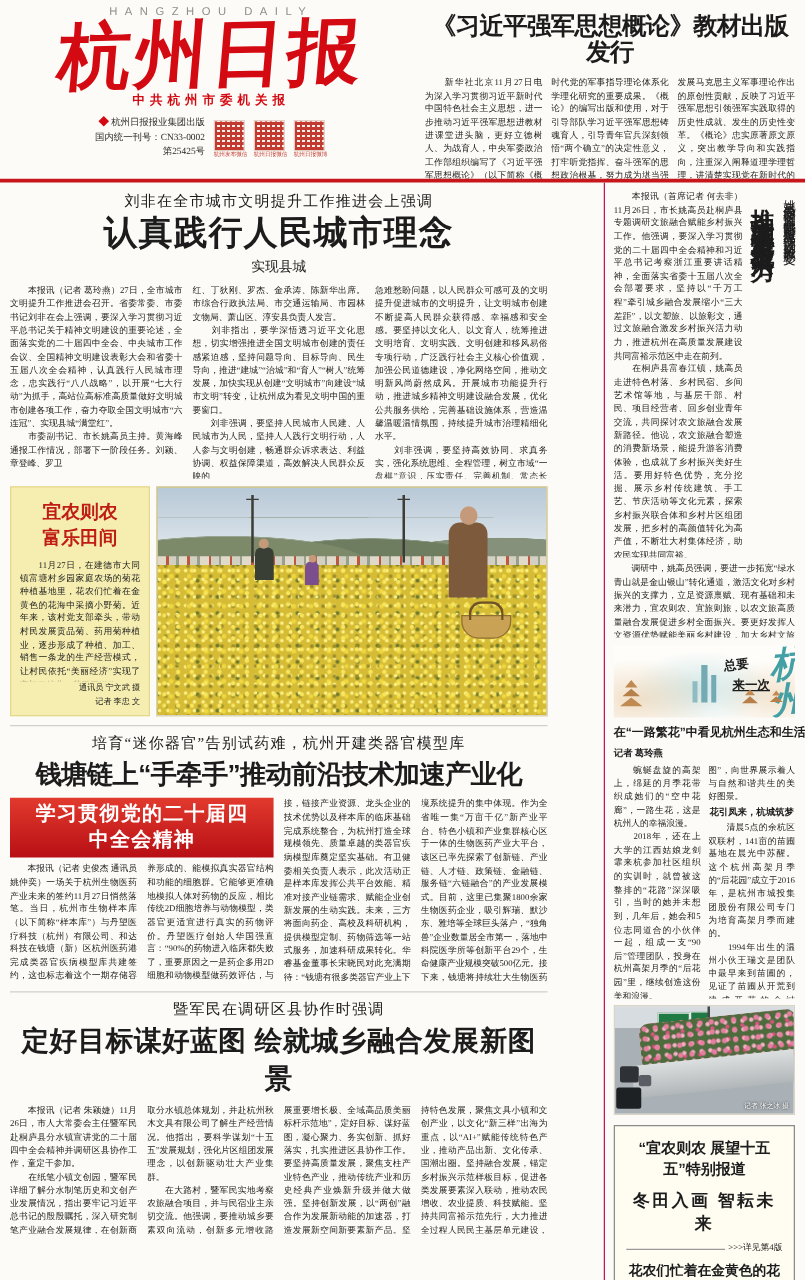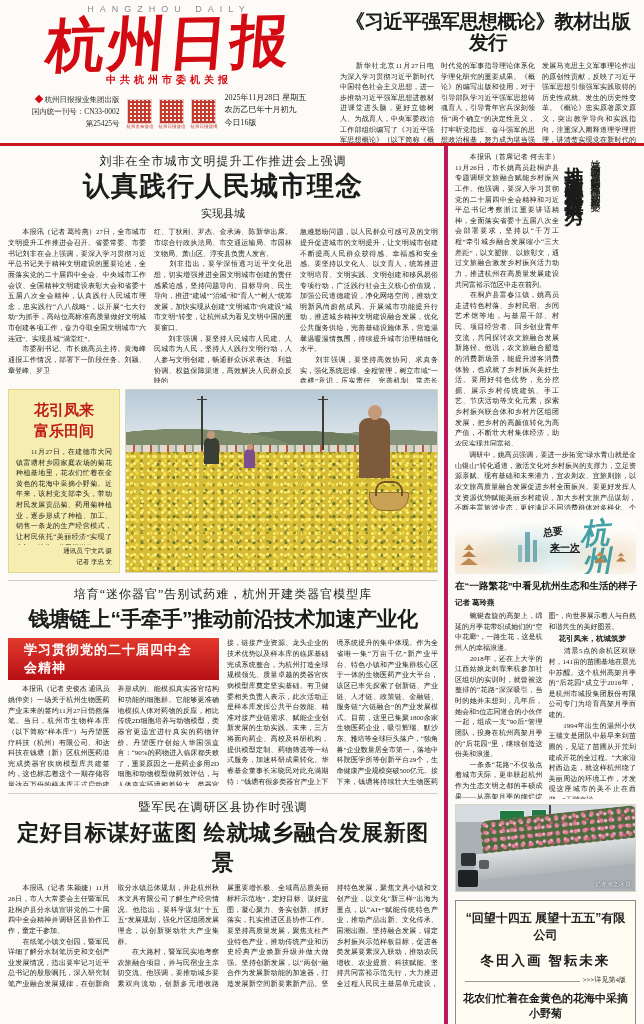--- a/index.html
+++ b/index.html
@@ -26,21 +26,21 @@
   .mh-date{font-size:8px;line-height:1.55;}
   .mh-right{flex:1;padding-left:10px;display:flex;flex-direction:column;overflow:hidden;}
   .top-title{font-weight:900;font-size:19.5px;text-align:center;margin:7px 0 7px;letter-spacing:-0.5px;line-height:1.1;}
   .top-cols{display:flex;gap:7px;flex:1;overflow:hidden;}
   .top-cols .col{flex:1;}
   .red-bar{height:3px;background:#c8161d;}
 
   
   .mid{display:flex;height:878px;}
   .left-col{width:444px;box-sizing:border-box;padding:7px 6px 0 8px;overflow:hidden;}
-  .right-col{flex:1;border-left:4px solid #be185d;box-sizing:border-box;padding:6px 8px 0 7px;overflow:hidden;}
+  .right-col{flex:1;border-left:1px solid #be185d;box-sizing:border-box;padding:6px 8px 0 7px;overflow:hidden;margin-left:39px;}
 
   .kicker{text-align:center;font-size:12px;letter-spacing:1px;}
   .lead-title1{font-weight:900;font-size:27px;text-align:center;line-height:1.2;letter-spacing:1px;}
   .lead-title2{font-weight:900;font-size:23px;text-align:center;line-height:1.2;letter-spacing:-0.5px;}
   .byline-c{text-align:center;font-size:11px;margin:4px 0 6px;}
   .lead-body{display:flex;gap:8px;height:156px;}
   .lead-body .col{flex:1;}
 
   .photo-band{display:flex;gap:5px;height:184px;margin-top:6px;}
   .caption-box{width:112px;background:#f6eeb0;border:1px solid #e3d88c;box-sizing:border-box;
@@ -78,22 +78,22 @@
   .pp3::before{width:14px;height:15px;top:-13px;}
   .pc-basket{position:absolute;right:9%;top:56%;width:38px;height:17px;background:#c9a255;
              border:1px solid #8f6f33;border-radius:0 0 14px 14px;}
   .pc-basket::before{content:"";position:absolute;left:5px;right:5px;top:-12px;height:13px;
              border:2px solid #6f5226;border-bottom:none;border-radius:10px 10px 0 0;}
 
   .sec-divider{border-top:1px solid #cfcfcf;margin:7px 0 5px;}
   .tech-title{font-weight:900;font-size:21px;text-align:center;margin:2px 0 5px;letter-spacing:-0.5px;}
   .tech-body{display:flex;gap:8px;height:148px;overflow:hidden;}
   .tech-left{flex:2;display:flex;flex-direction:column;overflow:hidden;}
-  .badge{background:linear-gradient(#e23a2d,#b80f15);color:#fff;font-weight:bold;font-size:13px;
-         text-align:left;padding:3px 16px;letter-spacing:1px;margin-bottom:4px;}
+  .badge{background:linear-gradient(#e23a2d,#b80f15);color:#fff;font-weight:bold;font-size:16px;
+         text-align:center;padding:3px 16px;letter-spacing:1px;margin-bottom:4px;}
   .tech-left-cols{display:flex;gap:8px;flex:1;overflow:hidden;}
   .tech-left-cols .col,.tech-right-cols .col{flex:1;}
   .tech-right-cols{flex:2;display:flex;gap:8px;overflow:hidden;}
 
   .city-title{font-weight:900;font-size:22px;text-align:center;margin:2px 0 5px;letter-spacing:0.5px;}
   .city-body{display:flex;gap:8px;height:104px;overflow:hidden;}
   .city-body .col{flex:1;}
 
   
   .sb-wrap{display:flex;height:294px;gap:5px;}
@@ -182,25 +182,20 @@
             </div>
           <div>
               <div class="qr"></div>
               <div class="qr-label">杭州日报微信</div>
             </div>
           <div>
               <div class="qr"></div>
               <div class="qr-label">杭州日报微博</div>
             </div>
         </div>
-        <div class="mh-date">
-          <div>2025年11月28日 星期五</div>
-          <div>农历乙巳年十月初九</div>
-          <div>今日16版</div>
-        </div>
       </div>
     </div>
     <div class="mh-right">
       <div class="top-title sans">《习近平强军思想概论》教材出版发行</div>
       <div class="top-cols">
         <div class="col">　　新华社北京11月27日电　为深入学习贯彻习近平新时代中国特色社会主义思想，进一步推动习近平强军思想进教材进课堂进头脑，更好立德树人、为战育人，中央军委政治工作部组织编写了《习近平强军思想概论》（以下简称《概论》），已由解放军出版社出版发行。
 　　《概论》是全面系统阐释习近平强军思想的统编教材，是军队院校政治理论课的权威用书，是推进新</div>
         <div class="col">时代党的军事指导理论体系化学理化研究的重要成果。《概论》的编写出版和使用，对于引导部队学习近平强军思想铸魂育人，引导青年官兵深刻领悟“两个确立”的决定性意义，打牢听党指挥、奋斗强军的思想政治根基，努力成为堪当强军重任的时代新人具有重要意义。
 　　《概论》由导论、15章主体内容和结语构成，全面反映了党的军事指导理论创新发展的最新成果，特别是对</div>
         <div class="col">发展马克思主义军事理论作出的原创性贡献，反映了习近平强军思想引领强军实践取得的历史性成就、发生的历史性变革。《概论》忠实原著原文原义，突出教学导向和实践指向，注重深入阐释道理学理哲理，讲清楚实现党在新时代的强军目标、把人民军队全面建成世界一流军队的部署要求，有助于把习近平强军思想转化为打好实现建军一百年奋斗目标攻坚战、推进新时代强军事业的强大力量。</div>
@@ -224,21 +219,21 @@
 　　刘非指出，要学深悟透习近平文化思想，切实增强推进全国文明城市创建的责任感紧迫感，坚持问题导向、目标导向、民生导向，推进“建城”“治城”和“育人”“树人”统筹发展，加快实现从创建“文明城市”向建设“城市文明”转变，让杭州成为看见文明中国的重要窗口。
 　　刘非强调，要坚持人民城市人民建、人民城市为人民，坚持人人践行文明行动，人人参与文明创建，畅通群众诉求表达、利益协调、权益保障渠道，高效解决人民群众反映的</div>
           <div class="col">急难愁盼问题，以人民群众可感可及的文明提升促进城市的文明提升，让文明城市创建不断提高人民群众获得感、幸福感和安全感。要坚持以文化人、以文育人，统筹推进文明培育、文明实践、文明创建和移风易俗专项行动，广泛践行社会主义核心价值观，加强公民道德建设，净化网络空间，推动文明新风尚蔚然成风。开展城市功能提升行动，推进城乡精神文明建设融合发展，优化公共服务供给，完善基础设施体系，营造温馨温暖温情氛围，持续提升城市治理精细化水平。
 　　刘非强调，要坚持高效协同、求真务实，强化系统思维、全程管理，树立市域“一盘棋”意识，压实责任、完善机制、常态长效，全面提升文明城市创建质效。</div>
         </div>
       </div>
 
       <div class="photo-band">
         <div class="caption-box">
           <div class="cap-title">
-            <div>花引凤来</div>
+            <div>宜农则农</div>
             <div>富乐田间</div>
           </div>
           <div class="col cap-body">　　11月27日，在建德市大同镇富塘村乡园家庭农场的菊花种植基地里，花农们忙着在金黄色的花海中采摘小野菊。近年来，该村党支部牵头，带动村民发展贡品菊、药用菊种植业，逐步形成了种植、加工、销售一条龙的生产经营模式，让村民依托“美丽经济”实现了家门口就业、花田间增收。</div>
           <div class="cap-credit">
             <div>通讯员 宁文武 摄</div>
             <div>记者 李忠 文</div>
           </div>
         </div>
         <div class="photo-chrys">
           <div class="pc-sky"></div>
@@ -349,21 +344,21 @@
         <div class="pr-pole"></div>
         <div class="pr-roses"></div>
         <div class="pr-wall"></div>
         <div class="pr-car car1"></div>
         <div class="pr-car car2"></div>
         <div class="pr-car car3"></div>
         <div class="pr-credit">记者 张之冰 摄</div>
       </div>
 
       <div class="special-box">
-        <div class="spx-header">“回望十四五 展望十五五”有限公司</div>
+        <div class="spx-header">“宜农则农 展望十五五”特别报道</div>
         <div class="spx-t1">冬田入画 智耘未来</div>
         <div class="spx-ref">
           <div class="spx-rule"></div>
           <div class="spx-ref-text">&gt;&gt;&gt;详见第4版</div>
         </div>
         <div class="spx-t2">花农们忙着在金黄色的花海中采摘小野菊</div>
 
       </div>
 
     </div>

